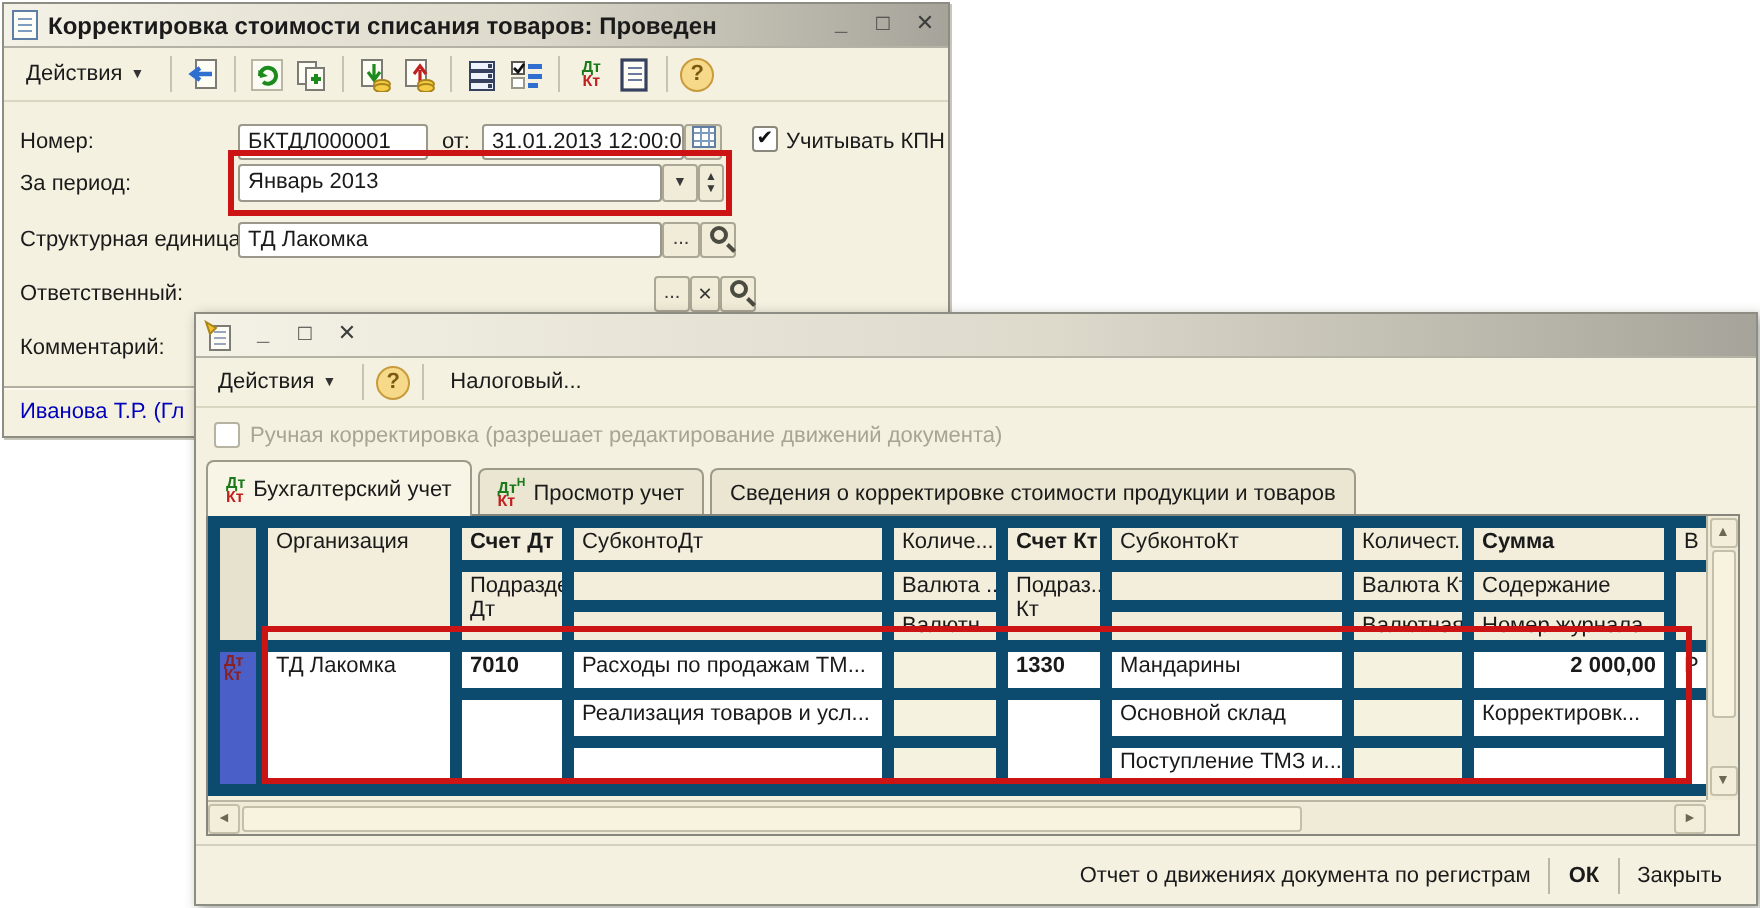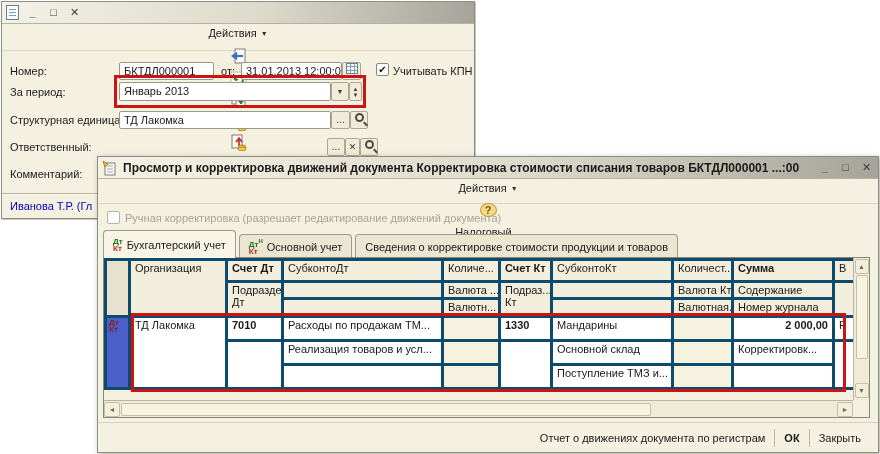--- a/index.html
+++ b/index.html
@@ -16,21 +16,21 @@
     background: linear-gradient(90deg, #f4f2e6 0%, #ddd9cb 55%, #a6a49a 100%);
     display: flex; align-items: center; padding: 0 4px; border-bottom: 1px solid #b4b2a4; }
   .titlebar .ttl { font-weight: bold; font-size: 12px; margin-left: 5px; white-space: nowrap;
     overflow: hidden; flex: 1; }
   .winbtns { display: flex; gap: 6px; margin-left: 6px; }
   .winbtn { width: 15px; height: 15px; line-height: 14px; text-align: center;
     font-size: 11px; font-weight: bold; color: #3c3c3c; cursor: default; }
 
   .toolbar { position: absolute; left: 0; top: 22px; right: 0; height: 27px;
     display: flex; align-items: center; padding: 0 4px; gap: 3px;
-    border-bottom: 1px solid #dad6c2; flex-direction: column; }
+    border-bottom: 1px solid #dad6c2; }
   .tbtn { display: flex; align-items: center; gap: 4px; padding: 2px 6px; border-radius: 3px;
     border: 1px solid transparent; }
   .tsep { width: 1px; height: 18px; background: #c6c3af; margin: 0 3px; }
   .ticon { width: 19px; height: 19px; display: flex; align-items: center; justify-content: center; }
   .dd-arrow { font-size: 7px; color: #333; }
 
   .doc-ic { width: 13px; height: 15px; background: #fdfdf8; border: 1px solid #5f7ea6;
     position: relative; }
   .doc-ic i { position: absolute; left: 2px; right: 2px; height: 1px; background: #7d9cc0; }
   .doc-ic i:nth-child(1){top:3px}.doc-ic i:nth-child(2){top:6px}.doc-ic i:nth-child(3){top:9px}
@@ -66,21 +66,21 @@
   .tabs { position: absolute; left: 5px; top: 73px; right: 5px; height: 28px; display: flex;
     align-items: flex-end; gap: 3px; }
   .tab { height: 24px; border: 1px solid #9d9a8a; border-bottom: none;
     border-radius: 4px 4px 0 0; background: #eae6d2; display: flex; align-items: center;
     gap: 4px; padding: 0 9px; white-space: nowrap; }
   .tab.active { height: 28px; background: #f8f5e6; position: relative; z-index: 2; }
 
   .table-frame { position: absolute; left: 5px; top: 100px; width: 767px; height: 161px;
     border: 1px solid #87867c; background: #f4f0dd; }
   table.grid { border-collapse: collapse; table-layout: fixed; width: 749px; }
-  .grid th, .grid td { border: 3px solid #0c4a6e; font-weight: normal; text-align: left;
+  .grid th, .grid td { border: 6px solid #0c4a6e; font-weight: normal; text-align: left;
     padding: 1px 4px; white-space: nowrap; overflow: hidden; vertical-align: top;
     font-size: 11px; }
   .grid th { background: #f2eedb; }
   .grid td { background: #ffffff; }
   .grid .b { font-weight: bold; }
   .grid .num { text-align: right; }
   .grid td.creamcell { background: #f6f2e0; }
   .grid .corner { background: #e6e2cd; }
   .grid .marker { background: #4a5fc8; vertical-align: top; padding: 1px 2px; }
   .hr1 th { height: 22px; } .hr2 th { height: 17px; } .hr3 th { height: 18px; }
@@ -123,20 +123,21 @@
 </head>
 <body>
 
 <div class="window" id="back-window">
   <div class="titlebar">
     <span class="doc-ic">
         <i></i>
         <i></i>
         <i></i>
       </span>
+    <span class="ttl">Корректировка стоимости списания товаров: Проведен</span>
     <span class="winbtns">
       <span class="winbtn">_</span>
       <span class="winbtn">□</span>
       <span class="winbtn">✕</span>
     </span>
   </div>
 
   <div class="toolbar">
     <span class="tbtn">
       <span>Действия</span>
@@ -252,21 +253,20 @@
 
 <div class="window" id="front-window">
   <div class="titlebar">
     <span>
       <svg width="16" height="16">
           <rect x="3" y="3" width="10" height="12" fill="#fdfdf5" stroke="#7c7c74"></rect>
           <path d="M5 6 h6 M5 9 h6 M5 12 h6" stroke="#9aa6c0" stroke-width="1"></path>
           <path d="M1 1 l5 3 -3 3 z" fill="#f0c030" stroke="#a9851c"></path>
         </svg>
     </span>
-    <span class="ttl">Просмотр и корректировка движений документа Корректировка стоимости списания товаров БКТДЛ000001 ...:00</span>
     <span class="winbtns">
       <span class="winbtn">_</span>
       <span class="winbtn">□</span>
       <span class="winbtn">✕</span>
     </span>
   </div>
 
   <div class="toolbar" style="height:25px">
     <span class="tbtn">
       <span>Действия</span>
@@ -287,21 +287,21 @@
         <span class="dt">Дт</span>
         <span class="kt">Кт</span>
       </span>
       <span>Бухгалтерский учет</span>
     </span>
     <span class="tab">
       <span class="dtkt-ic">
         <span class="dt"><span>Дт</span><sup>Н</sup></span>
         <span class="kt">Кт</span>
       </span>
-      <span>Основной учет</span>
+      <span>Просмотр учет</span>
     </span>
     <span class="tab">
       <span>Сведения о корректировке стоимости продукции и товаров</span>
     </span>
   </div>
 
   <div class="table-frame">
     <table class="grid">
       <colgroup>
         <col style="width:24px">

